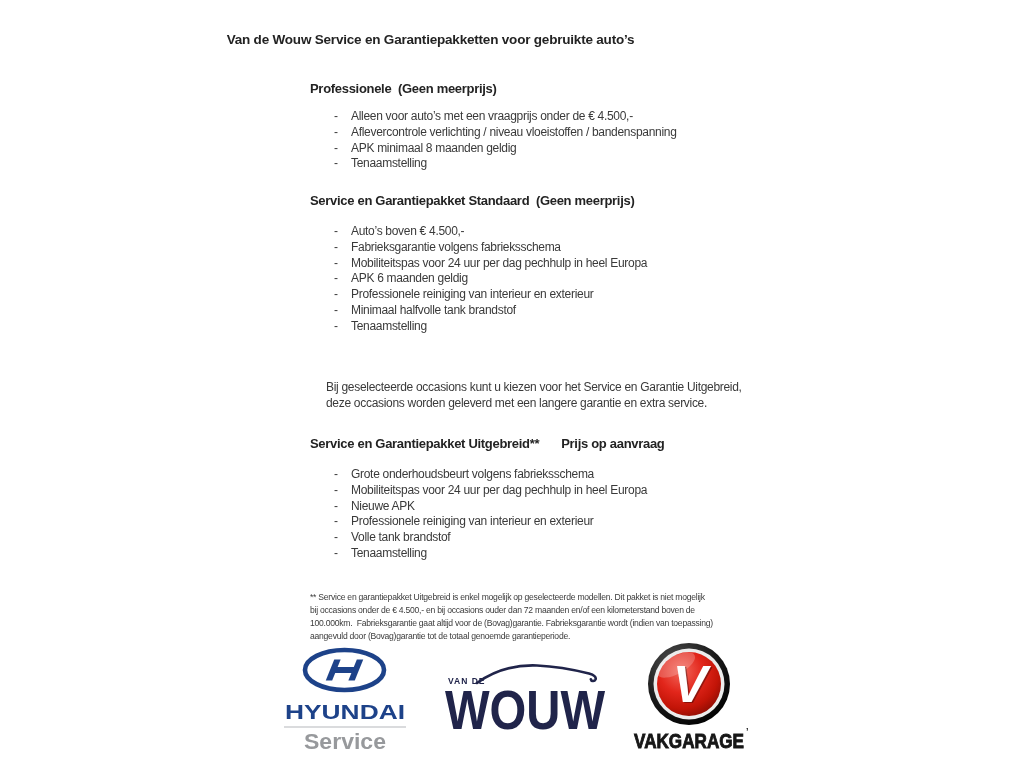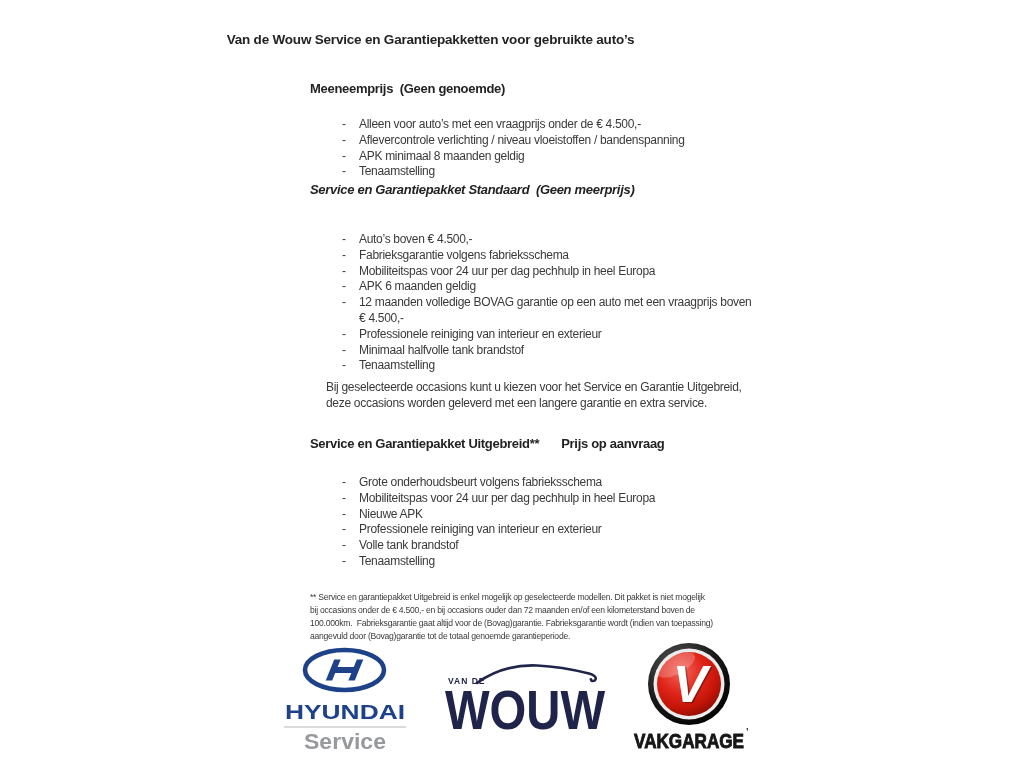--- a/index.html
+++ b/index.html
@@ -9,24 +9,24 @@
   }
   .abs{position:absolute;}
   .doc-title{
     top:32px;left:0;width:861px;text-align:center;
     font-size:13.5px;font-weight:700;color:#232323;letter-spacing:-0.2px;white-space:pre-wrap;
   }
   .sec-heading{
     font-size:13px;font-weight:700;color:#232323;letter-spacing:-0.3px;white-space:pre-wrap;
   }
   .h1{top:81px;left:310px;}
-  .h2{top:182px;left:310px;font-style:italic;}
+  .h2{top:193px;left:310px;}
   .h3{top:436px;left:310px;display:flex;gap:22px;}
   ul.blist{
-    list-style:none;margin:16px;padding:0;
+    list-style:none;margin:8px;padding:0;
     font-size:12px;line-height:15.8px;letter-spacing:-0.3px;color:#3a3a3a;
   }
   ul.blist li{position:relative;padding-left:33px;white-space:pre-wrap;}
   ul.blist li::before{content:"-";position:absolute;left:16px;}
   .list1{top:101px;left:310px;width:440px;}
   .list2{top:216px;left:310px;width:440px;}
   .list3{top:459px;left:310px;width:440px;}
   .intro-para{
     top:379px;left:310px;width:440px;
     font-size:12px;line-height:16.2px;letter-spacing:-0.3px;white-space:pre-wrap;margin-left:16px;
@@ -39,36 +39,34 @@
   .hyundai{top:643px;left:283px;}
   .wouw{top:661px;left:443px;}
   .vakgarage{top:641px;left:633px;}
   svg text{font-family:"Liberation Sans", sans-serif;}
 </style>
 </head>
 <body>
 
 <div class="abs doc-title">Van de Wouw Service en Garantiepakketten voor gebruikte auto’s</div>
 
-<div class="abs sec-heading h1">Meeneemprijs  (Geen genoemde)</div>
+<div class="abs sec-heading h1">Professionele  (Geen meerprijs)</div>
 <ul class="abs blist list1">
     <li>Alleen voor auto’s met een vraagprijs onder de € 4.500,-</li>
     <li>Aflevercontrole verlichting / niveau vloeistoffen / bandenspanning</li>
     <li>APK minimaal 8 maanden geldig</li>
     <li>Tenaamstelling</li>
   </ul>
 
 <div class="abs sec-heading h2">Service en Garantiepakket Standaard  (Geen meerprijs)</div>
 <ul class="abs blist list2">
     <li>Auto’s boven € 4.500,-</li>
     <li>Fabrieksgarantie volgens fabrieksschema</li>
     <li>Mobiliteitspas voor 24 uur per dag pechhulp in heel Europa</li>
     <li>APK 6 maanden geldig</li>
-    <li>12 maanden volledige BOVAG garantie op een auto met een vraagprijs boven
-€ 4.500,-</li>
     <li>Professionele reiniging van interieur en exterieur</li>
     <li>Minimaal halfvolle tank brandstof</li>
     <li>Tenaamstelling</li>
   </ul>
 
 <div class="abs intro-para">Bij geselecteerde occasions kunt u kiezen voor het Service en Garantie Uitgebreid,
 deze occasions worden geleverd met een langere garantie en extra service.</div>
 
 <div class="abs sec-heading h3">
   <span>Service en Garantiepakket Uitgebreid**</span>

